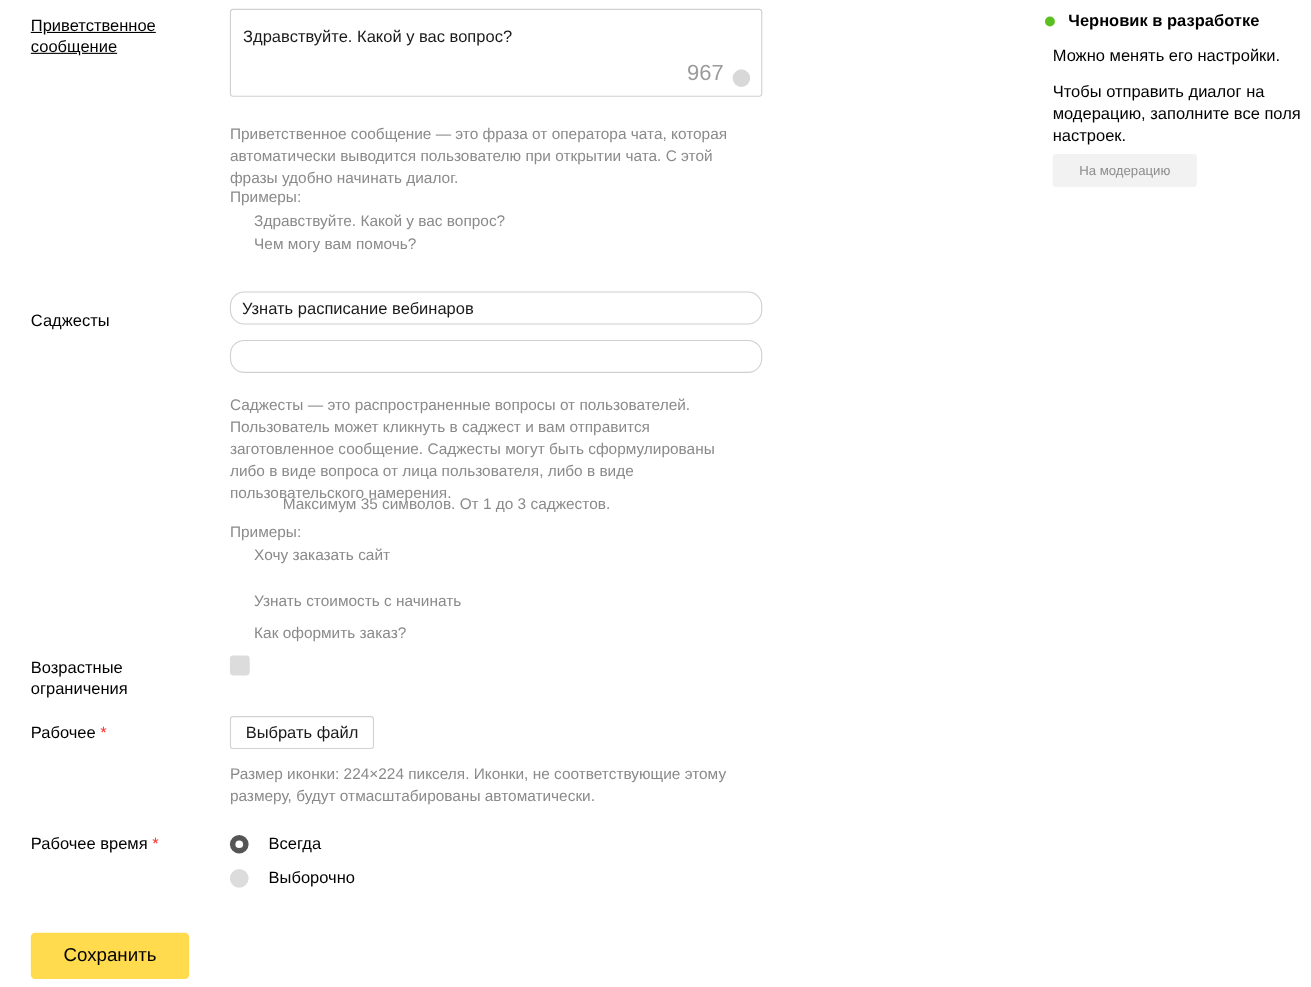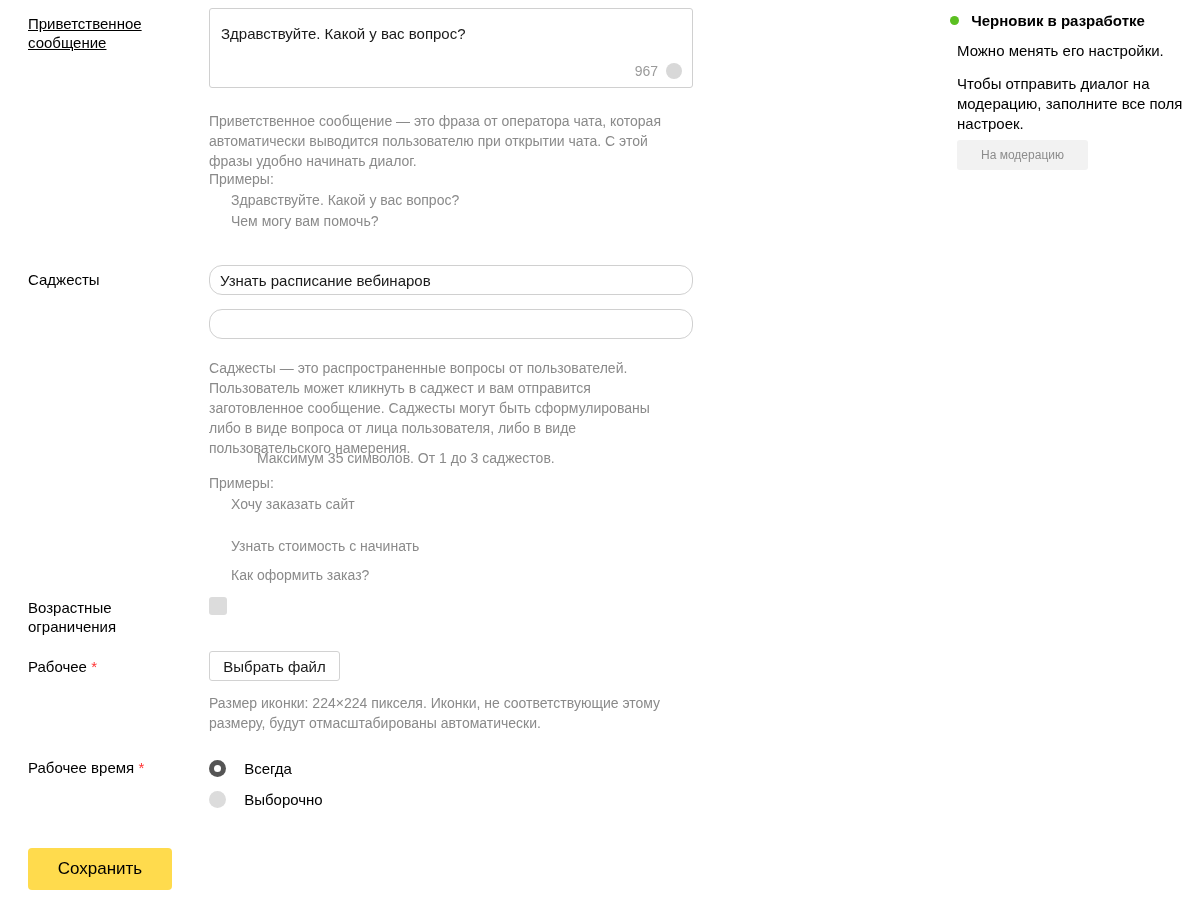--- a/index.html
+++ b/index.html
@@ -66,21 +66,21 @@
     top: 15px;
     font-size: 15px;
     color: #1a1a1a;
     line-height: 19px;
     width: 450px;
   }
   .counter {
     position: absolute;
     right: 34px;
     bottom: 8px;
-    font-size: 14px;
+    font-size: 20px;
     color: #9b9b9b;
   }
   .counter-dot {
     position: absolute;
     right: 10px;
     bottom: 8px;
     width: 16px;
     height: 16px;
     border-radius: 50%;
     background: #d8d8d8;
@@ -274,21 +274,21 @@
         </div>
       </div>
 
       <div class="field help" style="top:111px;">Приветственное сообщение — это фраза от оператора чата, которая автоматически выводится пользователю при открытии чата. С этой фразы удобно начинать диалог.</div>
       <div class="field examples-title" style="top:169px;">Примеры:</div>
       <div class="field example" style="top:190px;">Здравствуйте. Какой у вас вопрос?</div>
       <div class="field example" style="top:211px;">Чем могу вам помочь?</div>
     </div>
 
     <div class="row" style="top:270px;">
-      <div class="label" style="top:0;">Саджесты</div>
+      <div class="label" style="top:12px;">Саджесты</div>
 
       <input class="field text-input" style="top: -5px;" type="text" value="Узнать расписание вебинаров">
       <input class="field text-input" style="top: 39px;" type="text" value="">
 
       <div class="field help help-narrow" style="top:88px;">Саджесты — это распространенные вопросы от пользователей. Пользователь может кликнуть в саджест и вам отправится заготовленное сообщение. Саджесты могут быть сформулированы либо в виде вопроса от лица пользователя, либо в виде пользовательского намерения.</div>
       <div class="field help" style="top:178px;margin-left:48px;">Максимум 35 символов. От 1 до 3 саджестов.</div>
       <div class="field examples-title" style="top:203px;">Примеры:</div>
       <div class="field example" style="top:224px;">Хочу заказать сайт</div>
       <div class="field example" style="top:251px;margin-top:44px;">Как оформить заказ?</div>
       <div class="field example" style="top:266px;">Узнать стоимость с начинать</div>

